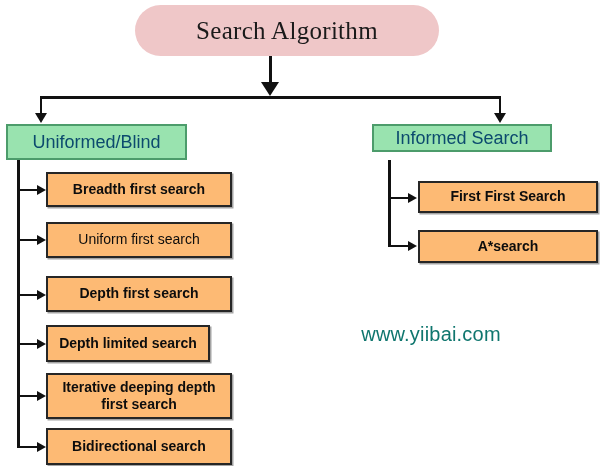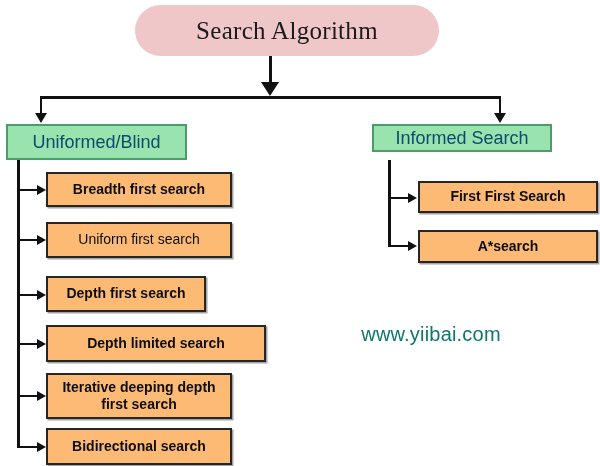--- a/index.html
+++ b/index.html
@@ -191,25 +191,25 @@
   <div class="arrow-right" style="left:37px; top:442px;"></div>
 
   <div class="leaf-node" style="left:46px; top:172px; width:186px; height:35px;">
     <span class="label">Breadth first search</span>
   </div>
 
   <div class="leaf-node light" style="left:46px; top:222px; width:186px; height:36px;">
     <span class="label">Uniform first search</span>
   </div>
 
-  <div class="leaf-node" style="left:46px; top:276px; width:160px; height:36px;">
+  <div class="leaf-node" style="left:46px; top:276px; width:186px; height:36px;">
     <span class="label">Depth first search</span>
   </div>
 
-  <div class="leaf-node" style="left:46px; top:325px; width:220px; height:37px;">
+  <div class="leaf-node" style="left:46px; top:325px; width:164px; height:37px;">
     <span class="label">Depth limited search</span>
   </div>
 
   <div class="leaf-node" style="left:46px; top:428px; width:186px; height:37px;">
     <span class="label">Bidirectional search</span>
   </div>
 
   <div class="leaf-node" style="left:46px; top:373px; width:186px; height:46px;">
     <span class="label">Iterative deeping depth first search</span>
   </div>

